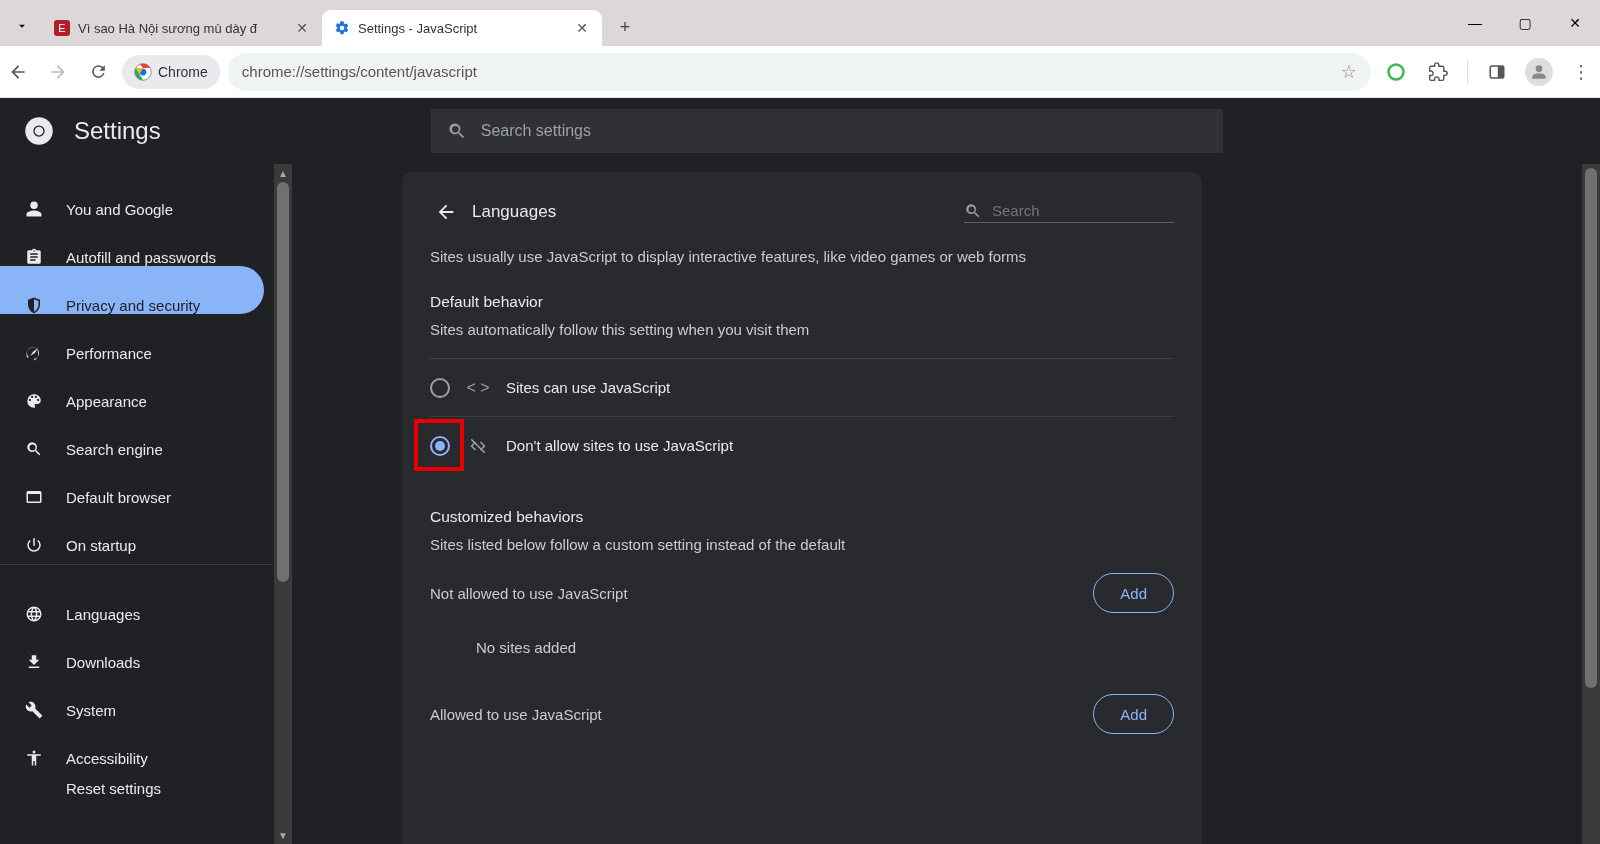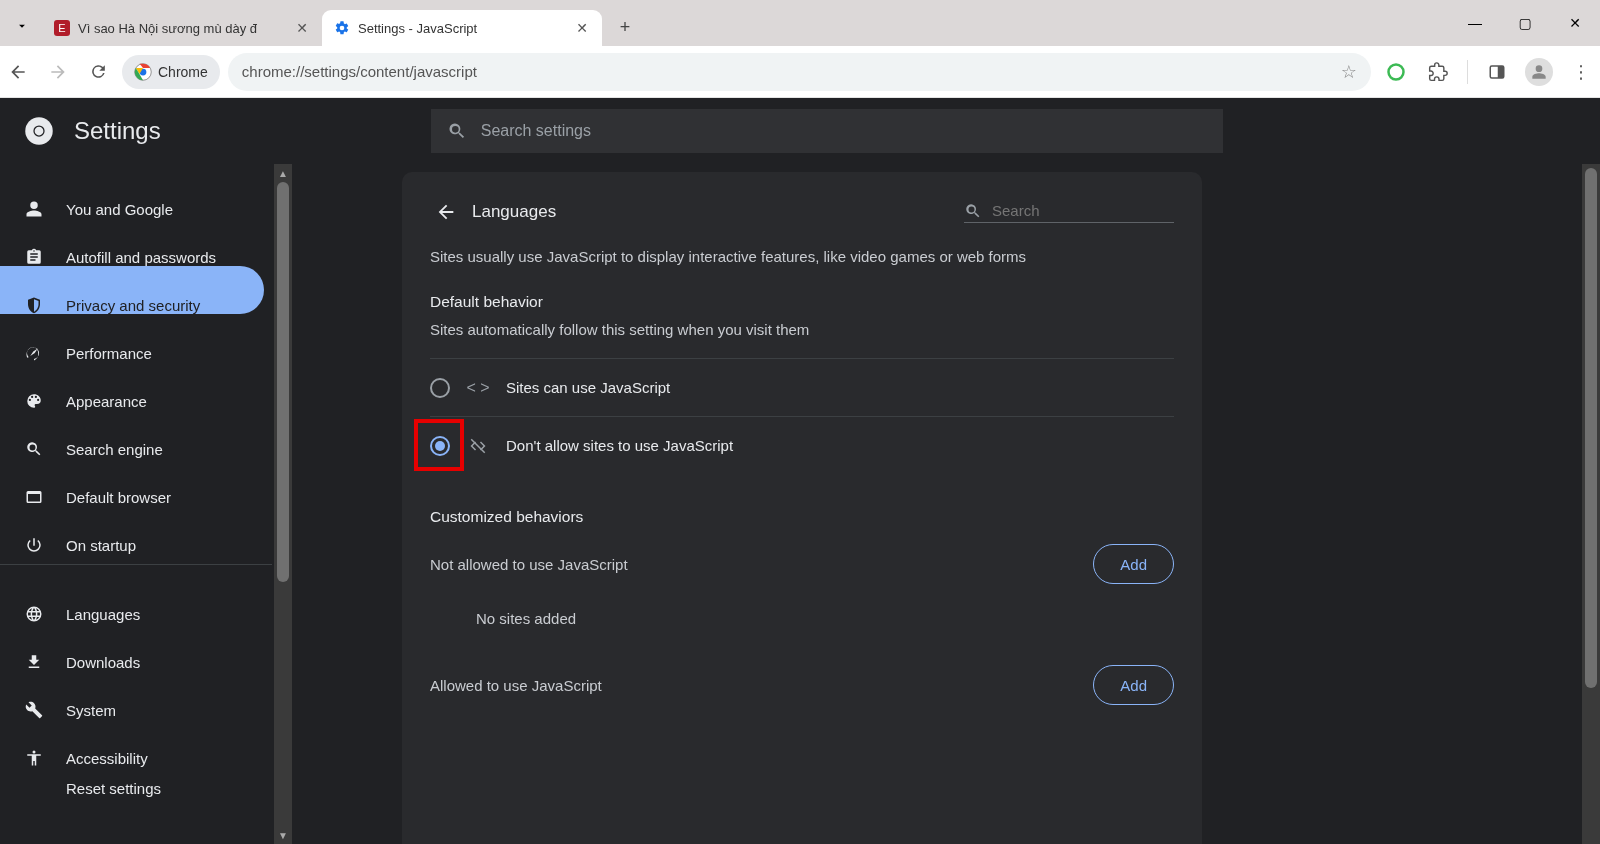--- a/index.html
+++ b/index.html
@@ -327,20 +327,21 @@
             <svg width="18" height="18" viewBox="0 0 24 24">
                 <path d="M9.4 16.6L4.8 12l4.6-4.6L8 6l-6 6 6 6 1.4-1.4zm5.2 0L19.2 12l-4.6-4.6L16 6l6 6-6 6-1.4-1.4z"></path>
                 <line x1="3" y1="3" x2="21" y2="21" stroke="currentColor" stroke-width="2"></line>
               </svg>
           </span>
           <span>Don't allow sites to use JavaScript</span>
         </div>
 
         <div class="block">
           <div class="sec-title">Customized behaviors</div>
+          <div class="sec-desc">Sites listed below follow a custom setting instead of the default</div>
 
           <div class="list-head">
             <div class="list-label">Not allowed to use JavaScript</div>
             <button class="add-btn">Add</button>
           </div>
           <div class="empty">No sites added</div>
 
           <div class="list-head" style="margin-top:28px;">
             <div class="list-label">Allowed to use JavaScript</div>
             <button class="add-btn">Add</button>

